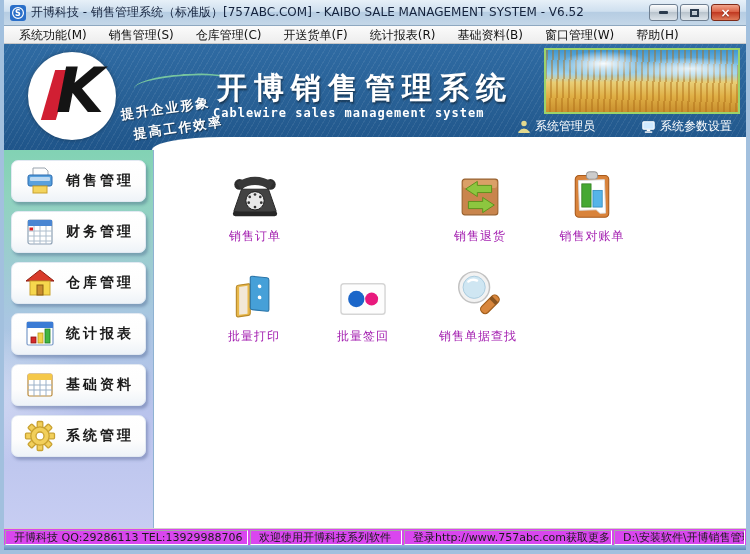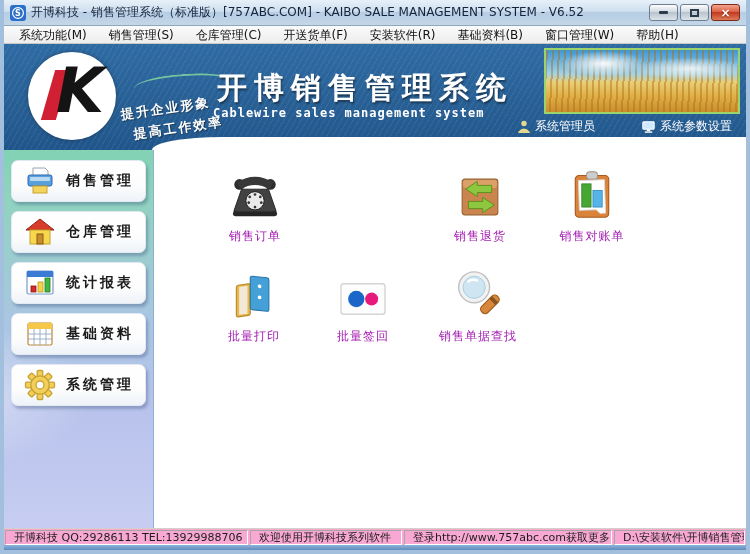--- a/index.html
+++ b/index.html
@@ -116,21 +116,21 @@
 
   .content { position:relative; flex:1; background:#fff; }
   .shortcut {
     position:absolute; width:104px; text-align:center; cursor:pointer;
   }
   .shortcut .ic { height:56px; display:flex; align-items:flex-end; justify-content:center; }
   .shortcut .cap { margin-top:6px; font-size:12px; color:#a21caf; letter-spacing:1px; white-space:nowrap; }
 
   
   .statusbar {
-    height:17px; display:flex; background:#f9a8d4; border-top:1px solid #d4d0c8; font-size:11px; color:#1c1c1c;
+    height:17px; display:flex; background:#d946ef; border-top:1px solid #d4d0c8; font-size:11px; color:#1c1c1c;
   }
   .seg {
     display:flex; align-items:center; padding:0 8px; white-space:nowrap; overflow:hidden;
     border:1px solid; border-color:#a6a6a6 #ffffff #ffffff #a6a6a6; margin:1px 1px 0 1px;
   }
   .seg1{ width:243px; } .seg2{ width:152px; } .seg3{ width:208px; } .seg4{ flex:1; }
 
   .bottom-strip { height:9px; background:linear-gradient(180deg,#8fb4dc,#5c88b8 60%,#466f9e); }
 
   .watermark {
@@ -161,21 +161,21 @@
           <span class="glyph-close">×</span>
         </div>
     </div>
   </div>
 
   <div class="menubar">
     <div class="menu-item">系统功能(M)</div>
     <div class="menu-item">销售管理(S)</div>
     <div class="menu-item">仓库管理(C)</div>
     <div class="menu-item">开送货单(F)</div>
-    <div class="menu-item">安装软件(R)</div>
+    <div class="menu-item">统计报表(R)</div>
     <div class="menu-item">基础资料(B)</div>
     <div class="menu-item">窗口管理(W)</div>
     <div class="menu-item">帮助(H)</div>
   </div>
 
   <div class="header">
     <div class="logo-circle">
       <div class="logo-red"></div>
       <div class="logo-k">K</div>
     </div>
@@ -213,20 +213,29 @@
       <div class="side-btn">
         <svg width="32" height="32" viewBox="0 0 32 32">
           <polygon points="9,3 21,3 24,6 24,11 9,11" fill="#fdfdfd" stroke="#9aa4ae" stroke-width="1"></polygon>
           <rect x="4" y="10" width="24" height="11" rx="2" fill="#58a0dd" stroke="#2a6bb0" stroke-width="1"></rect>
           <rect x="6" y="12" width="20" height="4" rx="1" fill="#bcd9f2"></rect>
           <rect x="9" y="21" width="14" height="7" fill="#f3d45e" stroke="#c9a22e" stroke-width="1"></rect>
         </svg>
         <span class="lbl">销售管理</span>
       </div>
 
+      <div class="side-btn">
+        <svg width="32" height="32" viewBox="0 0 32 32">
+          <rect x="4" y="4" width="24" height="24" rx="2" fill="#fff" stroke="#8fa2b5" stroke-width="1.2"></rect>
+          <rect x="4" y="4" width="24" height="6" fill="#4a86d2"></rect>
+          <path d="M10 10 v18 M16 10 v18 M22 10 v18 M4 15 h24 M4 20 h24 M4 25 h24" stroke="#aebecd" stroke-width="1" fill="none"></path>
+          <rect x="5.5" y="11.5" width="3.5" height="3" fill="#d22"></rect>
+        </svg>
+        <span class="lbl">财务管理</span>
+      </div>
 
       <div class="side-btn">
         <svg width="32" height="32" viewBox="0 0 32 32">
           <polygon points="16,3 30,14 2,14" fill="#d93b2b" stroke="#8f2012" stroke-width="1"></polygon>
           <rect x="6" y="14" width="20" height="14" fill="#f6d74d" stroke="#c9a22e" stroke-width="1"></rect>
           <rect x="13" y="18" width="6" height="10" fill="#c98b2e" stroke="#8a5f12" stroke-width="1"></rect>
         </svg>
         <span class="lbl">仓库管理</span>
       </div>
 

